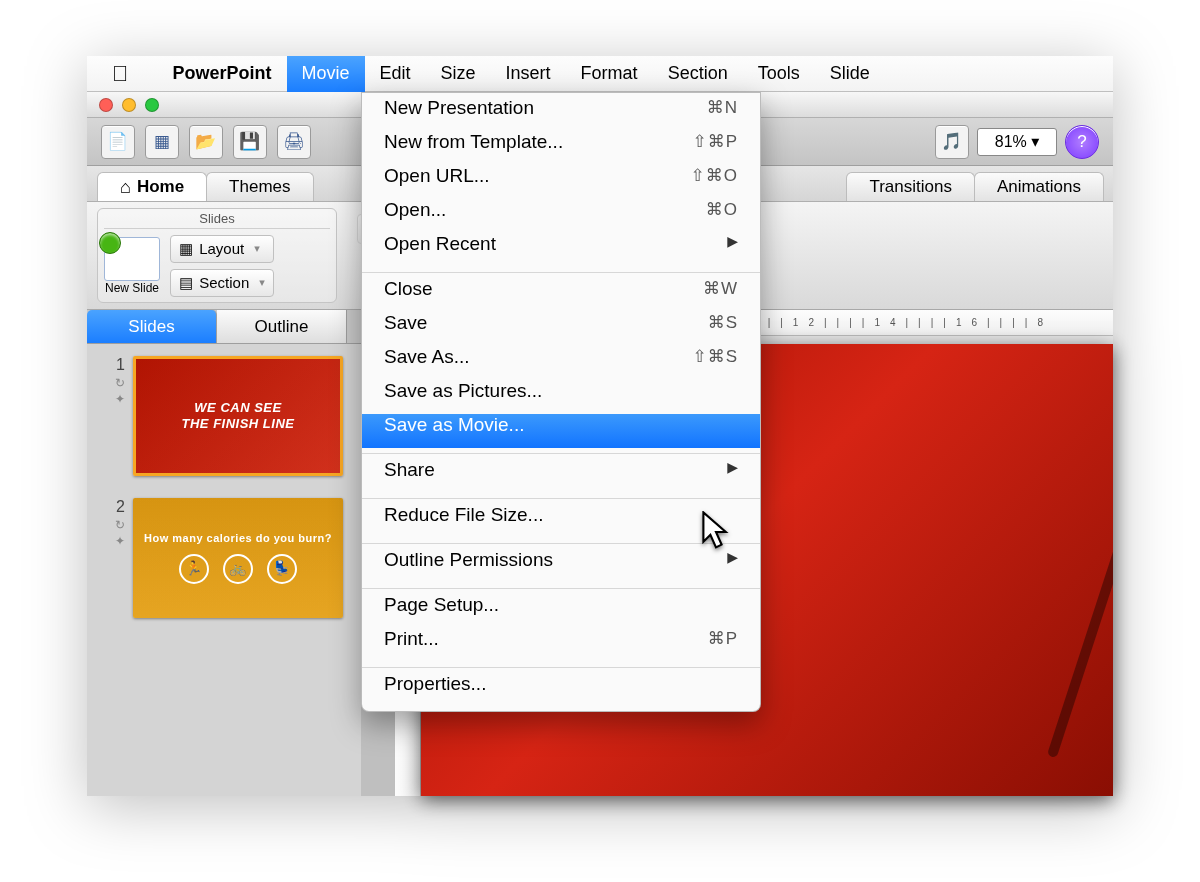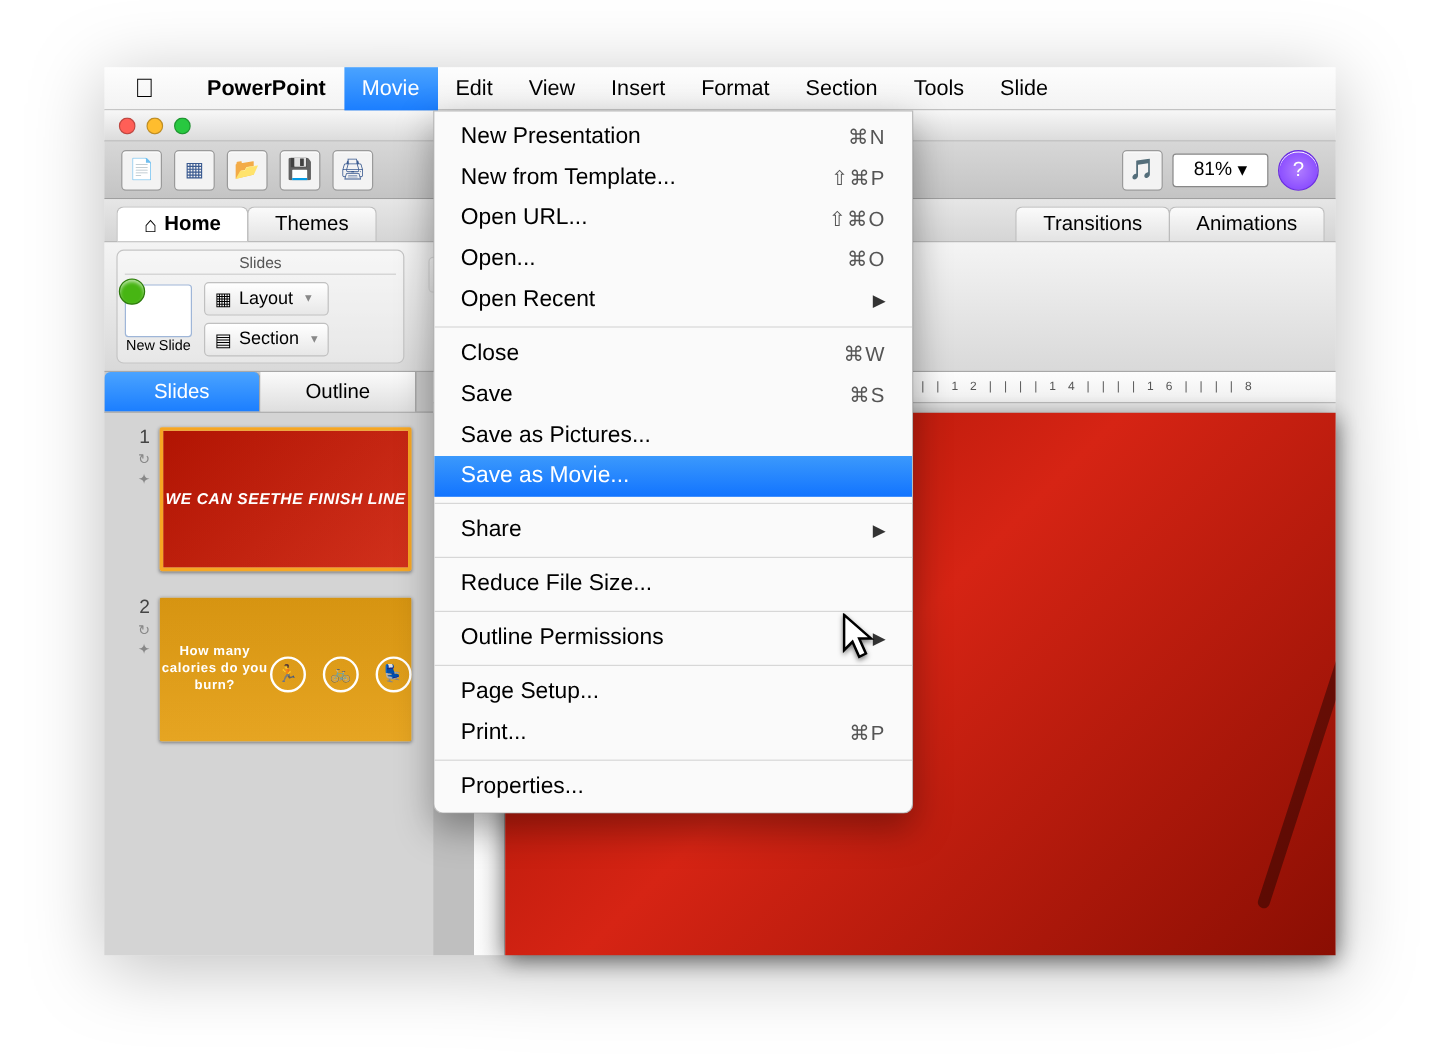--- a/index.html
+++ b/index.html
@@ -48,54 +48,54 @@
 .viewtabs div{ width:130px; display:flex; align-items:center; justify-content:center; font-size:17px; border-right:1px solid #9e9e9e}
 .viewtabs .sel{ background:linear-gradient(#4aa3ff,#1b7eff); color:#fff; font-weight:500; border-radius:5px 5px 0 0;}
 .viewtabs .unsel{ background:linear-gradient(#fbfbfb,#dedede);text-align:center; }
 
 
 .body { display:flex; height:452px; }
 .thumbs { width:274px; background:#d4d4d4; padding:12px 8px; }
 .thumbrow { display:flex; gap:8px; margin-bottom:22px; }
 .thumbrow .meta { width:30px; text-align:right; font-size:16px; color:#444; display:flex; flex-direction:column; align-items:flex-end; gap:2px; }
 .thumbrow .meta .tiny{font-size:12px;color:#888}
-.thumb { width:210px; height:120px; border-radius:2px; box-shadow:0 1px 3px rgba(0,0,0,.4); display:flex; align-items:center; justify-content:center; color:#fff; font-weight:700; font-size:13px; text-align:center; letter-spacing:.5px; line-height:1.25;}
+.thumb { width:210px; height:120px; border-radius:2px; box-shadow:0 1px 3px rgba(0,0,0,.4); display:flex; align-items:center; justify-content:center; color:#fff; font-weight:700; font-size:13px; text-align:center; letter-spacing:.5px; flex-direction:column; line-height:1.25;}
 .thumb1 { background:linear-gradient(rgba(170,20,10,.25),rgba(170,20,10,.25)),linear-gradient(135deg,#b31400,#de3a22); border:3px solid #f6a623}
 .thumb2 { background:linear-gradient(rgba(225,150,15,.18),rgba(225,150,15,.18)),linear-gradient(#d49412,#e7a826); font-size:11px; font-weight:600}
 .thumb2 .circles{display:flex;gap:14px;margin-top:8px}
 .thumb2 .c{width:30px;height:30px;border:2px solid #fff;border-radius:50%;display:flex;align-items:center;justify-content:center;font-size:14px}
 
 .mainarea { flex:1; background:#bfbfbf; position:relative; }
 .ruler { height:26px; background:linear-gradient(#fdfdfd,#f0f0f0); border-bottom:1px solid #bcbcbc; font-size:10px; color:#555; letter-spacing:10px; padding-left:8px; line-height:26px; white-space:nowrap; overflow:hidden}
 .slide { position:absolute; left:60px; top:0; right:0; bottom:0; background:linear-gradient(135deg,#9c0f02,#d62414 45%,#8a0e03); box-shadow:0 4px 18px rgba(0,0,0,.6); overflow:hidden}
 .slide::after{content:"";position:absolute;right:10px;top:120px;width:10px;height:300px;background:rgba(0,0,0,.38);transform:rotate(18deg);border-radius:5px}
 .vruler{position:absolute;left:34px;top:0;bottom:0;width:26px;background:linear-gradient(90deg,#fdfdfd,#f0f0f0);border-right:1px solid #bcbcbc}
 
 
 .menu { position:absolute; left:274px; top:36px; width:400px; background:#fafafa; border:1px solid rgba(0,0,0,.25); border-radius:0 0 8px 8px; box-shadow:0 12px 30px rgba(0,0,0,.35); padding:4px 0; font-size:19px; }
-.menu .row{ display:flex; align-items:center; height:34px; padding:0 22px; justify-content:space-between; color:#000}
+.menu .row{ display:flex; height:34px; padding:0 22px; justify-content:space-between; color:#000}
 .menu .row.hl{ background:linear-gradient(#3b99fc,#1274ff); color:#fff}
 .menu .sep{ height:1px; background:#d7d7d7; margin:5px 0}
 .menu .sc{ color:#555; font-size:17px; letter-spacing:1px}
 .menu .arrow{font-size:14px;color:#333}
 
 .cursor { position:absolute; left:615px; top:455px; width:28px; height:38px; }
 .cursor svg{filter:drop-shadow(0 2px 2px rgba(0,0,0,.5))}
 </style>
 </head>
 <body>
 
 <div class="canvas">
 
   <div class="menubar">
     <span class="apple"></span>
     <span class="appname">PowerPoint</span>
     <span class="file-open">Movie</span>
     <span>Edit</span>
-    <span>View</span>
+    <span>Size</span>
     <span>Insert</span>
     <span>Format</span>
     <span>Section</span>
     <span>Tools</span>
     <span>Slide</span>
   </div>
 
   <div class="win">
     <div class="titlebar">
       <div class="tl-dot tl-red"></div>
@@ -226,20 +226,24 @@
       <div class="sep"></div>
       <div class="row">
         <span>Close</span>
         <span class="sc">⌘W</span>
       </div>
       <div class="row">
         <span>Save</span>
         <span class="sc">⌘S</span>
       </div>
       <div class="row">
+        <span>Save As...</span>
+        <span class="sc">⇧⌘S</span>
+      </div>
+      <div class="row">
         <span>Save as Pictures...</span>
       </div>
       <div class="row hl">
         <span>Save as Movie...</span>
       </div>
       <div class="sep"></div>
       <div class="row">
         <span>Share</span>
         <span class="arrow">▶</span>
       </div>

